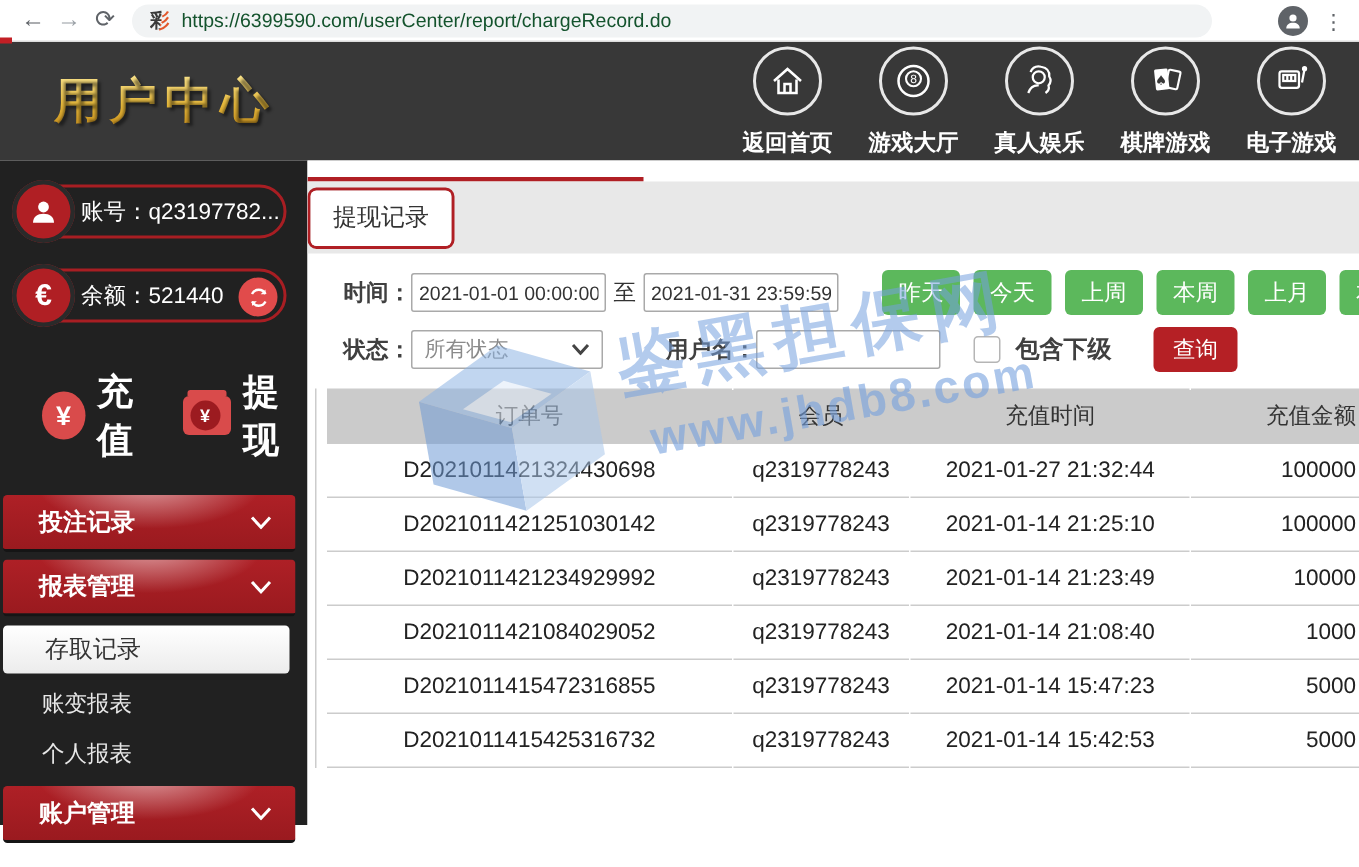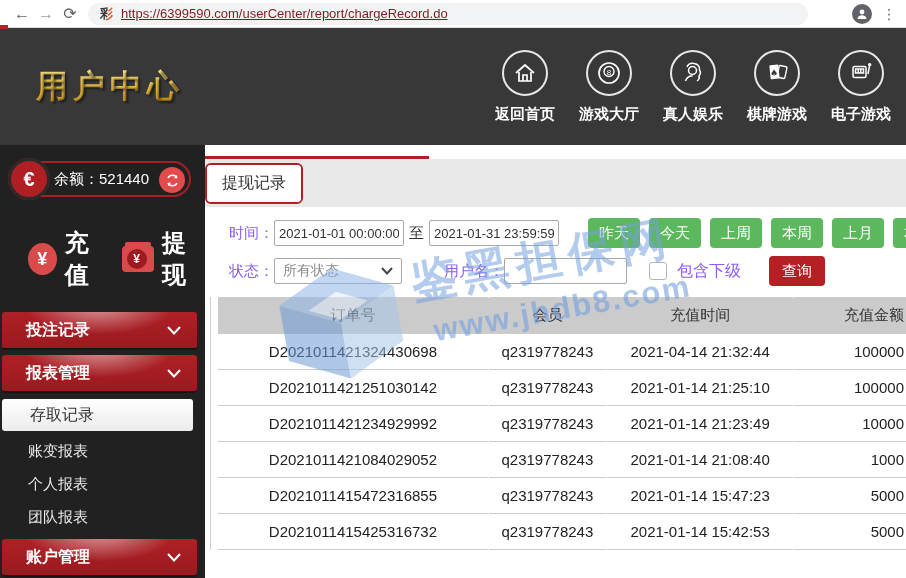--- a/index.html
+++ b/index.html
@@ -6,27 +6,27 @@
   html,body { width:906px; height:578px; overflow:hidden; font-family:"Liberation Sans", sans-serif; background:#fff; }
 
   
   .browser-bar { height:28px; background:#fff; display:flex; align-items:center; padding:0 10px; border-bottom:1px solid #dcdcdc; position:relative; }
   .bicon { color:#5f6368; font-size:16px; width:24px; text-align:center; cursor:pointer; line-height:24px; }
   .bicon.fwd { color:#9aa0a6; }
   .url-pill { flex:1; height:22px; background:#f1f3f4; border-radius:11px; margin:0 12px 0 6px; display:flex; align-items:center; padding:0 12px; max-width:720px; }
   .favicon { font-size:13px; font-weight:bold; margin-right:8px;
              background:linear-gradient(100deg,#3a3a3a 55%, #e2562b 55%);
              -webkit-background-clip:text; background-clip:text; color:transparent; }
-  .url-text { font-size:13px; color:#7f1d1d; white-space:nowrap; overflow:hidden;text-decoration:underline; }
+  .url-text { font-size:13px; color:#14532d; white-space:nowrap; overflow:hidden; }
   .avatar { width:20px; height:20px; border-radius:50%; background:#5f6368; display:flex; align-items:center; justify-content:center; margin:0 10px 0 auto; }
   .kebab { color:#5f6368; font-size:14px; letter-spacing:0; cursor:pointer; }
   .red-notch { position:absolute; left:0; top:25px; width:8px; height:4px; background:#c21f25; }
 
   
-  .app-header { height:117px; background:#383838; display:flex; align-items:center;text-align:right; }
+  .app-header { height:79px; background:#383838; display:flex; align-items:center;text-align:right; }
   .logo { margin-left:36px; }
   .logo-title { font-size:32px; font-weight:bold; letter-spacing:5px;
                 background:linear-gradient(#fdeb9a,#e8b93a 55%,#b97f14);
                 -webkit-background-clip:text; background-clip:text; color:transparent;
                 text-shadow:2px 2px 2px rgba(0,0,0,.45); }
   .logo-sub { font-size:15px; font-weight:bold; letter-spacing:1.5px; color:#d8a62d; margin-top:2px; text-shadow:1px 1px 1px rgba(0,0,0,.5); }
   .top-nav { margin-left:auto; margin-right:14px; display:flex; gap:22px; }
   .nav-item { width:62px; display:flex; flex-direction:column; align-items:center; cursor:pointer; }
   .nav-circle { width:46px; height:46px; border:2px solid #e8e8e8; border-radius:50%; display:flex; align-items:center; justify-content:center; }
   .nav-label { color:#fff; font-size:15px; font-weight:600; margin-top:9px; white-space:nowrap; }
@@ -72,21 +72,21 @@
   .breadcrumb { padding:16px 0 0 14px; font-size:16px; color:#333; }
   .bc-line { width:224px; height:3px; background:#b01f24; margin-top:11px; }
   .tabbar { background:#e8e8e8; height:48px; padding:4px 0 0 0; }
   .tabgroup { display:inline-flex; border:2px solid #b01f24; border-radius:6px; overflow:hidden; background:#fff; }
   .tab { font-size:16px; padding:8px 15px; cursor:pointer; color:#333; background:#fff; }
   .tab.active { background:#b71d23; color:#fff; }
 
   .filters { padding:10px 0 0 24px; height:84px; }
   .frow { display:flex; align-items:center; height:32px; }
   .frow + .frow { margin-top:6px; }
-  .flabel { font-size:15px; color:#8b5cf6; white-space:nowrap; }
+  .flabel { font-size:15px; color:#404040; white-space:nowrap;font-weight:bold; }
   .fsep { font-size:15px; color:#333; margin:0 5px; }
   .finput { width:130px; height:26px; border:1px solid #a9a9a9; border-radius:2px; font-size:13px; color:#333; padding:0 4px;
             font-family:"Liberation Sans", sans-serif; background:#fff; }
   .fselect { width:128px; height:26px; border:1px solid #a9a9a9; border-radius:2px; background:#fff; display:flex; align-items:center;
              justify-content:space-between; padding:0 8px; cursor:pointer; }
   .fselect span { font-size:14px; color:#8a8a8a; }
   .uinput { width:123px; height:26px; border:1px solid #a9a9a9; border-radius:2px; background:#fff; font-size:14px; padding:0 4px;
             font-family:"Liberation Sans", sans-serif; }
   .quick-btns { display:flex; gap:9px; margin-left:29px; }
   .gbtn { width:52px; height:30px; background:#5cb85c; color:#fff; font-size:15px; border:none; border-radius:4px; cursor:pointer;
@@ -201,20 +201,31 @@
       <div class="nav-label">电子游戏</div>
     </div>
 
   </div>
 </div>
 
 <div class="layout">
 
   <div class="sidebar">
 
+    <div class="pill-wrap">
+      <div class="pill">
+        <div class="pill-circle">
+          <svg width="20" height="20" viewBox="0 0 20 20">
+            <circle cx="10" cy="7" r="3.6" fill="#fff"></circle>
+              <path d="M3 17.5 c0-4 3-6 7-6 s7 2 7 6z" fill="#fff"></path>
+          </svg>
+        </div>
+        <span class="pill-text">账号：q23197782...</span>
+      </div>
+    </div>
 
     <div class="pill-wrap">
       <div class="pill">
         <div class="pill-circle">
           <span style="color:#fff;font-size:20px;font-weight:bold;">€</span>
         </div>
         <span class="pill-text">余额：521440</span>
         <div class="refresh-btn">
           <svg width="15" height="15" viewBox="0 0 15 15" fill="none" stroke="#fff" stroke-width="1.6">
             <path d="M3 5 A5 5 0 0 1 12 5"></path>
@@ -260,23 +271,20 @@
       <div class="menu-active">
         <span class="menu-label">存取记录</span>
       </div>
 
       <div class="menu-plain">
         <span class="menu-label">账变报表</span>
       </div>
       <div class="menu-plain">
         <span class="menu-label">个人报表</span>
       </div>
-      <div class="menu-plain">
-        <span class="menu-label">团队报表</span>
-      </div>
 
       <div class="menu-red">
         <span class="menu-label">账户管理</span>
         <svg class="chev" width="14" height="9" viewBox="0 0 14 9">
           <polyline points="1,1 7,7.5 13,1" fill="none" stroke="#fff" stroke-width="2"></polyline>
         </svg>
       </div>
 
     </div>
   </div>
@@ -329,21 +337,21 @@
             <th class="c-order">订单号</th>
             <th class="c-member">会员</th>
             <th class="c-time">充值时间</th>
             <th class="c-amount">充值金额</th>
           </tr>
         </thead>
         <tbody>
           <tr>
             <td class="c-order">D2021011421324430698</td>
             <td class="c-member">q2319778243</td>
-            <td class="c-time">2021-04-14 21:32:44</td>
+            <td class="c-time">2021-01-27 21:32:44</td>
             <td class="c-amount">100000</td>
           </tr>
           <tr>
             <td class="c-order">D2021011421251030142</td>
             <td class="c-member">q2319778243</td>
             <td class="c-time">2021-01-14 21:25:10</td>
             <td class="c-amount">100000</td>
           </tr>
           <tr>
             <td class="c-order">D2021011421234929992</td>

